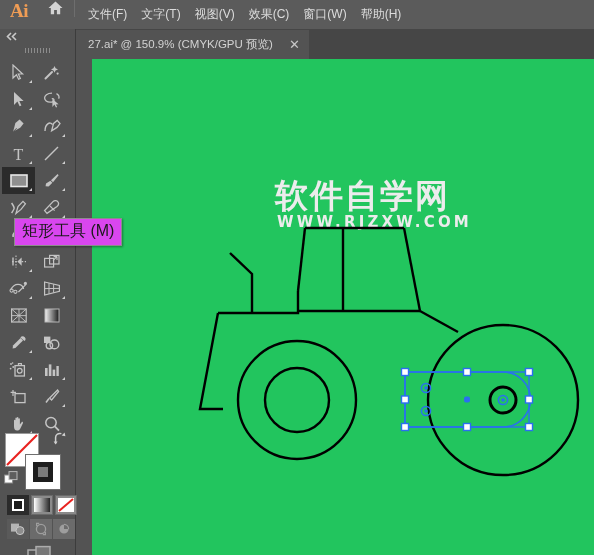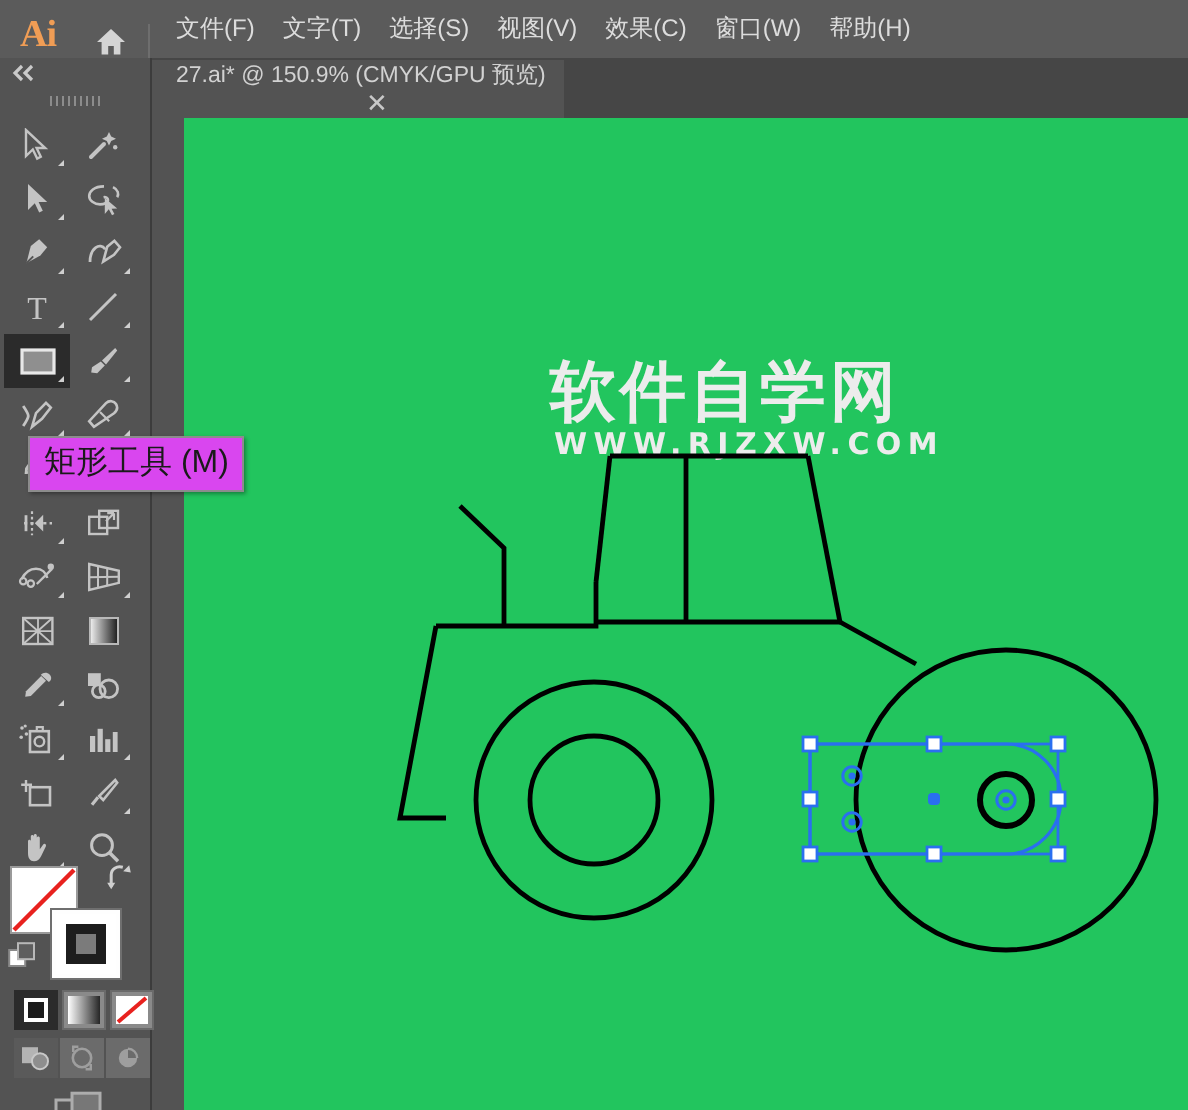--- a/index.html
+++ b/index.html
@@ -22,21 +22,21 @@
     overflow: hidden;
   }
 
   
   #menubar {
     position: absolute;
     left: 0; top: 0;
     width: 594px; height: 29px;
     background: #5b5b5b;
     display: flex;
-    align-items: flex-end;
+    align-items: flex-start;
   }
   #ai-logo {
     width: 38px;
     text-align: center;
     color: #f09d55;
     font-size: 19px;
     font-weight: bold;
     font-family: "Liberation Serif", serif;
     letter-spacing: -0.5px;
   }
@@ -70,21 +70,20 @@
   }
   #doc-tab {
     position: absolute;
     left: 0; top: 1px;
     height: 29px;
     background: #535353;
     display: flex;
     align-items: center;
     padding: 0 9px 0 12px;
     box-sizing: border-box;
-    flex-direction: column;
   }
   #doc-tab-title {
     color: #d2d2d2;
     font-size: 11.5px;
     white-space: nowrap;
   }
   #doc-tab-close {
     color: #c8c8c8;
     font-size: 13px;
     margin-left: 16px;
@@ -285,21 +284,20 @@
   <div id="menubar">
     <div id="ai-logo">Ai</div>
     <div id="home-btn">
       <svg width="17" height="16" viewBox="0 0 17 16">
         <path d="M8.5 1.5 L15.5 8 L13.2 8 L13.2 14.2 L9.9 14.2 L9.9 10 L7.1 10 L7.1 14.2 L3.8 14.2 L3.8 8 L1.5 8 Z" fill="#d4d4d4"></path>
       </svg>
     </div>
     <div class="menu-divider"></div>
     <div class="menu-item">文件(F)</div>
     <div class="menu-item">文字(T)</div>
-    <div class="menu-item">选择(S)</div>
     <div class="menu-item">视图(V)</div>
     <div class="menu-item">效果(C)</div>
     <div class="menu-item">窗口(W)</div>
     <div class="menu-item">帮助(H)</div>
   </div>
 
   <div id="tabbar">
     <div id="doc-tab">
       <span id="doc-tab-title">27.ai* @ 150.9% (CMYK/GPU 预览)</span>
       <span id="doc-tab-close">✕</span>

